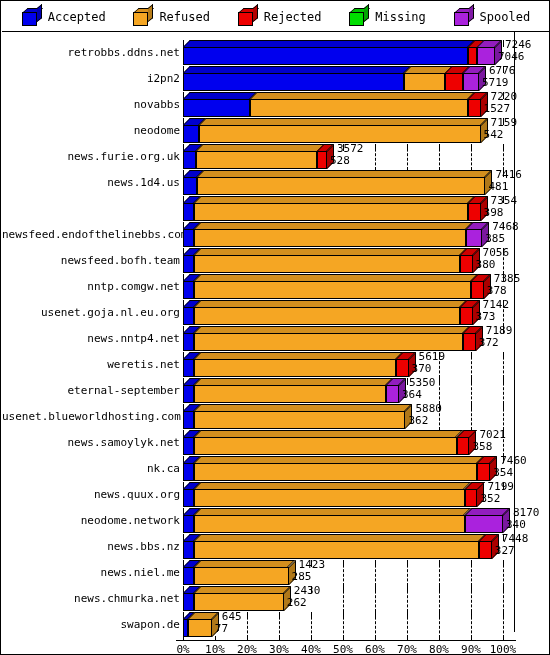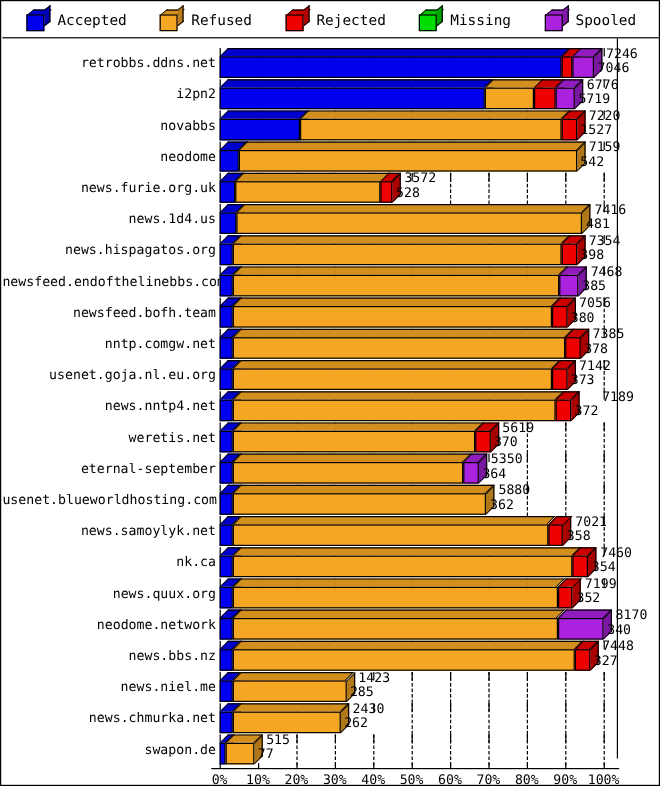--- a/index.html
+++ b/index.html
@@ -242,21 +242,20 @@
           <div class="tickline" style="left: 213px; top: 0px; height: 7px;"></div>
           <div class="tickline" style="left: 245px; top: 0px; height: 7px;"></div>
           <div class="tickline" style="left: 277px; top: 0px; height: 7px;"></div>
           <div class="tickline" style="left: 309px; top: 0px; height: 7px;"></div>
           <div class="tickline" style="left: 341px; top: 0px; height: 7px;"></div>
           <div class="tickline" style="left: 373px; top: 0px; height: 7px;"></div>
           <div class="tickline" style="left: 405px; top: 0px; height: 7px;"></div>
           <div class="tickline" style="left: 437px; top: 0px; height: 7px;"></div>
           <div class="tickline" style="left: 469px; top: 0px; height: 7px;"></div>
           <div class="tickline" style="left: 501px; top: 0px; height: 7px;"></div>
-          <div class="row-label">news.hispagatos.org</div>
           <div class="seg-side" style="left: 192.2px; top: 7px; height: 18px; background: rgb(0, 0, 171);"></div>
           <div class="seg-top" style="left: 181px; top: 0px; width: 11.2px; background: rgb(0, 0, 205);"></div>
           <div class="seg" style="left: 181px; width: 11.2px; background: rgb(0, 0, 238);"></div>
           <div class="seg-side" style="left: 465.8px; top: 7px; height: 18px; background: rgb(176, 120, 25);"></div>
           <div class="seg-top" style="left: 192.2px; top: 0px; width: 273.6px; background: rgb(211, 143, 30);"></div>
           <div class="seg" style="left: 192.2px; width: 273.6px; background: rgb(245, 166, 35);"></div>
           <div class="seg-side" style="left: 478.6px; top: 7px; height: 18px; background: rgb(171, 0, 0);"></div>
           <div class="seg-top" style="left: 465.8px; top: 0px; width: 12.8px; background: rgb(205, 0, 0);"></div>
           <div class="seg" style="left: 465.8px; width: 12.8px; background: rgb(238, 0, 0);"></div>
           <div class="val-top" style="left: 488.6px; top: -1px;">7354</div>
@@ -377,21 +376,21 @@
           <div class="row-label">news.nntp4.net</div>
           <div class="seg-side" style="left: 192.2px; top: 7px; height: 18px; background: rgb(0, 0, 171);"></div>
           <div class="seg-top" style="left: 181px; top: 0px; width: 11.2px; background: rgb(0, 0, 205);"></div>
           <div class="seg" style="left: 181px; width: 11.2px; background: rgb(0, 0, 238);"></div>
           <div class="seg-side" style="left: 461px; top: 7px; height: 18px; background: rgb(176, 120, 25);"></div>
           <div class="seg-top" style="left: 192.2px; top: 0px; width: 268.8px; background: rgb(211, 143, 30);"></div>
           <div class="seg" style="left: 192.2px; width: 268.8px; background: rgb(245, 166, 35);"></div>
           <div class="seg-side" style="left: 473.8px; top: 7px; height: 18px; background: rgb(171, 0, 0);"></div>
           <div class="seg-top" style="left: 461px; top: 0px; width: 12.8px; background: rgb(205, 0, 0);"></div>
           <div class="seg" style="left: 461px; width: 12.8px; background: rgb(238, 0, 0);"></div>
-          <div class="val-top" style="left: 483.8px; top: -1px; margin-left: 16px;">7189</div>
+          <div class="val-top" style="left: 483.8px; top: -1px;">7189</div>
           <div class="val-bot" style="left: 476.8px; top: 11px;">372</div>
         </div>
         <div class="row" style="top: 320px; width: 548px;">
           <div class="tickline" style="left: 181px; top: 0px; height: 7px;"></div>
           <div class="tickline" style="left: 213px; top: 0px; height: 7px;"></div>
           <div class="tickline" style="left: 245px; top: 0px; height: 7px;"></div>
           <div class="tickline" style="left: 277px; top: 0px; height: 7px;"></div>
           <div class="tickline" style="left: 309px; top: 0px; height: 7px;"></div>
           <div class="tickline" style="left: 341px; top: 0px; height: 7px;"></div>
           <div class="tickline" style="left: 373px; top: 0px; height: 7px;"></div>
@@ -640,21 +639,21 @@
           <div class="tickline" style="left: 437px; top: 0px; height: 7px;"></div>
           <div class="tickline" style="left: 469px; top: 0px; height: 7px;"></div>
           <div class="tickline" style="left: 501px; top: 0px; height: 7px;"></div>
           <div class="row-label">swapon.de</div>
           <div class="seg-side" style="left: 185.8px; top: 7px; height: 18px; background: rgb(0, 0, 171);"></div>
           <div class="seg-top" style="left: 181px; top: 0px; width: 4.8px; background: rgb(0, 0, 205);"></div>
           <div class="seg" style="left: 181px; width: 4.8px; background: rgb(0, 0, 238);"></div>
           <div class="seg-side" style="left: 209.8px; top: 7px; height: 18px; background: rgb(176, 120, 25);"></div>
           <div class="seg-top" style="left: 185.8px; top: 0px; width: 24px; background: rgb(211, 143, 30);"></div>
           <div class="seg" style="left: 185.8px; width: 24px; background: rgb(245, 166, 35);"></div>
-          <div class="val-top" style="left: 219.8px; top: -1px;">515</div>
+          <div class="val-top" style="left: 219.8px; top: -1px;">645</div>
           <div class="val-bot" style="left: 212.8px; top: 11px;">77</div>
         </div>
         <div class="gridline" style="left: 373px; top: 112px; height: 26px;"></div>
         <div class="gridline" style="left: 405px; top: 112px; height: 26px;"></div>
         <div class="gridline" style="left: 437px; top: 112px; height: 26px;"></div>
         <div class="gridline" style="left: 469px; top: 112px; height: 26px;"></div>
         <div class="gridline" style="left: 501px; top: 112px; height: 26px;"></div>
         <div class="gridline" style="left: 501px; top: 216px; height: 26px;"></div>
         <div class="gridline" style="left: 501px; top: 268px; height: 26px;"></div>
         <div class="gridline" style="left: 437px; top: 320px; height: 26px;"></div>

